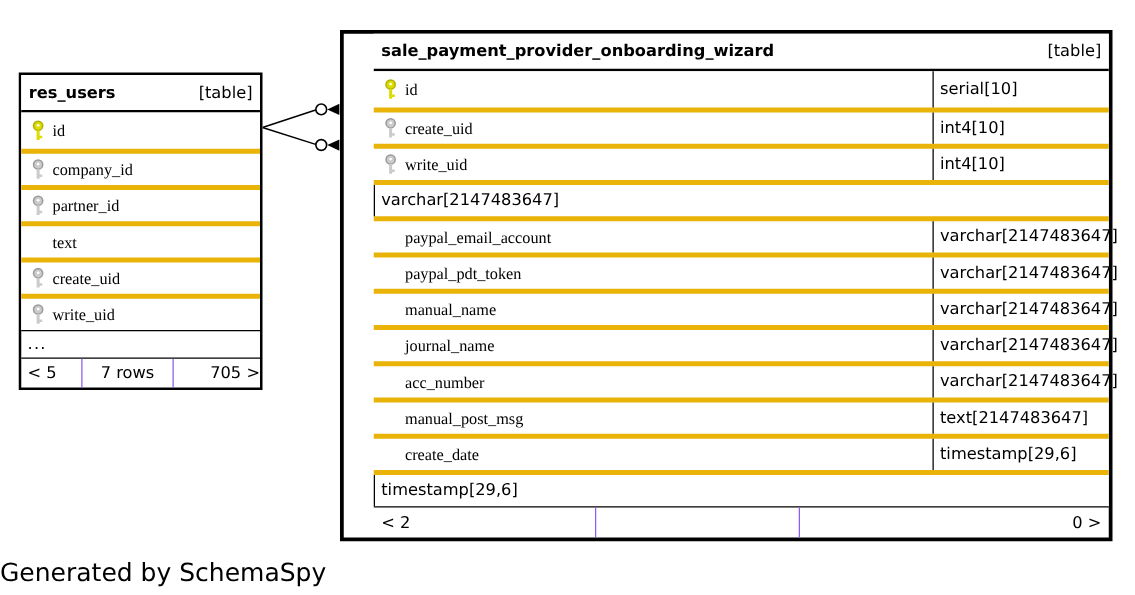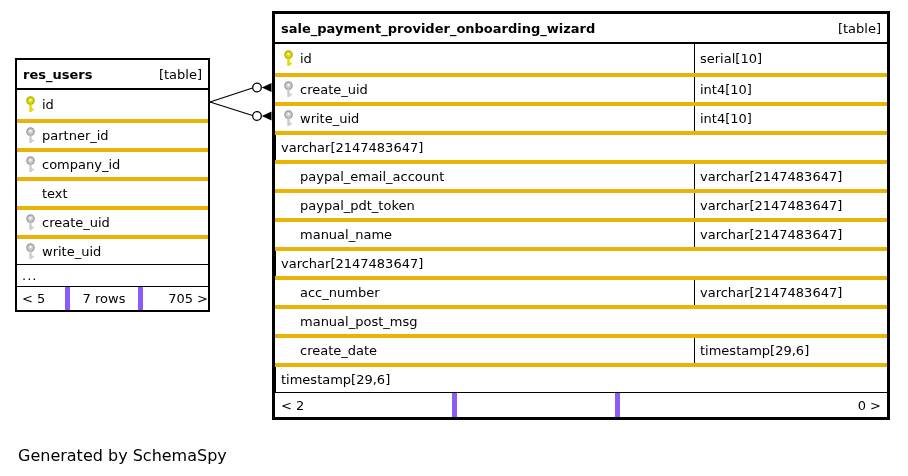--- a/index.html
+++ b/index.html
@@ -11,45 +11,45 @@
     color: #000000;
     position: relative;
     overflow: hidden;
   }
   .table-node {
     position: absolute;
     background: #ffffff;
     border: 2px solid #000000;
   }
   #t-left  { left: 15px;  top: 58px; width: 195px; }
-  #t-right { left: 272px; top: 11px; width: 618px; border-width: 3px; }
+  #t-right { left: 272px; top: 24px; width: 618px; border-width: 3px; padding-left: 24px; }
 
   .thead {
     display: flex; justify-content: space-between; align-items: center;
     height: 30px; padding: 0 6px;
     border-bottom: 2px solid #000000;
     background: #ffffff;
   }
   .tname { font-weight: bold; white-space: nowrap; }
   .tbadge { font-weight: normal; white-space: nowrap; }
 
   .col-row {
     display: flex; align-items: stretch;
     height: 29px;
     border-top: 4px solid #eab308;
     background: #ffffff;
   }
   .rows .col-row:first-child { border-top: none; }
 
-  .name-cell { flex: 1; min-width: 0; display: flex; align-items: center; }
+  .name-cell { flex: 1; min-width: 0; display: flex; align-items: center; font-family: Liberation Serif, serif; }
   .key-slot  { width: 25px; padding-left: 8px; display: inline-flex; align-items: center; flex: none; }
   .col-name  { white-space: nowrap; }
 
   .type-cell {
-    width: 193px; flex: none;
+    width: 141px; flex: none;
     border-left: 1px solid #000000;
     display: flex; align-items: center;
     padding-left: 5px;
     white-space: nowrap;
   }
 
   .ellipsis-row {
     height: 22px;
     border-top: 1px solid #000000;
     padding-left: 5px;
@@ -57,39 +57,39 @@
     letter-spacing: 1px;
   }
 
   .tfoot {
     display: flex; align-items: stretch;
     border-top: 1px solid #000000;
   }
   #t-left  .tfoot { height: 24px; }
   #t-right .tfoot { height: 25px; }
   .fcell { display: flex; align-items: center; white-space: nowrap; }
-  .fcell + .fcell { border-left: 5px solid #8b5cf6; }
+  .fcell + .fcell { border-left: 1px solid #8b5cf6; }
 
   #t-left .f1 { width: 48px;  padding-left: 5px; }
   #t-left .f2 { width: 73px;  justify-content: center; }
   #t-left .f3 { flex: 1;      justify-content: flex-end; padding-right: 0; }
 
   #t-right .f1 { width: 177px; padding-left: 6px; }
   #t-right .f2 { width: 163px; }
   #t-right .f3 { flex: 1;      justify-content: flex-end; padding-right: 6px; }
 
   #rel-lines {
     position: absolute; left: 0; top: 0;
     pointer-events: none;
   }
 
   #generated-by {
     position: absolute;
-    left: 18px; top: 446px;
-    font-size: 16px;
+    left: 0; top: 446px;
+    font-size: 20px;
     white-space: nowrap;
   }
 </style>
 </head>
 <body>
 
 <svg id="rel-lines" width="908" height="476" viewBox="0 0 908 476">
   <path d="M210,102 L252.5,88" fill="none" stroke="#000000" stroke-width="1.2"></path>
   <path d="M210,102 L252.5,115.5" fill="none" stroke="#000000" stroke-width="1.2"></path>
   <circle cx="257" cy="87.5" r="4.3" fill="#ffffff" stroke="#000000" stroke-width="1.3"></circle>
@@ -121,35 +121,35 @@
       <div class="col-row">
     <div class="name-cell">
       <span class="key-slot">
             <svg class="key-icon" width="11" height="17" viewBox="0 0 11 17">
               <circle cx="5.5" cy="4.6" r="3.7" fill="#cbcbcb" stroke="#9a9a9a" stroke-width="1.2"></circle>
               <circle cx="5.5" cy="4.2" r="1.1" fill="#ffffff"></circle>
               <path d="M5.5 8.2 L5.5 16" stroke="#cbcbcb" stroke-width="2.4" fill="none"></path>
               <path d="M5.5 13.6 L8.8 13.6" stroke="#cbcbcb" stroke-width="2" fill="none"></path>
             </svg>
           </span>
+      <span class="col-name">company_id</span>
+    </div>
+
+  </div>
+      <div class="col-row">
+    <div class="name-cell">
+      <span class="key-slot">
+            <svg class="key-icon" width="11" height="17" viewBox="0 0 11 17">
+              <circle cx="5.5" cy="4.6" r="3.7" fill="#cbcbcb" stroke="#9a9a9a" stroke-width="1.2"></circle>
+              <circle cx="5.5" cy="4.2" r="1.1" fill="#ffffff"></circle>
+              <path d="M5.5 8.2 L5.5 16" stroke="#cbcbcb" stroke-width="2.4" fill="none"></path>
+              <path d="M5.5 13.6 L8.8 13.6" stroke="#cbcbcb" stroke-width="2" fill="none"></path>
+            </svg>
+          </span>
       <span class="col-name">partner_id</span>
-    </div>
-
-  </div>
-      <div class="col-row">
-    <div class="name-cell">
-      <span class="key-slot">
-            <svg class="key-icon" width="11" height="17" viewBox="0 0 11 17">
-              <circle cx="5.5" cy="4.6" r="3.7" fill="#cbcbcb" stroke="#9a9a9a" stroke-width="1.2"></circle>
-              <circle cx="5.5" cy="4.2" r="1.1" fill="#ffffff"></circle>
-              <path d="M5.5 8.2 L5.5 16" stroke="#cbcbcb" stroke-width="2.4" fill="none"></path>
-              <path d="M5.5 13.6 L8.8 13.6" stroke="#cbcbcb" stroke-width="2" fill="none"></path>
-            </svg>
-          </span>
-      <span class="col-name">company_id</span>
     </div>
 
   </div>
       <div class="col-row">
     <div class="name-cell">
       <span class="key-slot"></span>
       <span class="col-name">text</span>
     </div>
 
   </div>
@@ -256,34 +256,39 @@
     <div class="type-cell">varchar[2147483647]</div>
   </div>
       <div class="col-row">
     <div class="name-cell">
       <span class="key-slot"></span>
       <span class="col-name">manual_name</span>
     </div>
     <div class="type-cell">varchar[2147483647]</div>
   </div>
       <div class="col-row">
+    <div class="name-cell">
+      <span class="key-slot"></span>
+      <span class="col-name">journal_name</span>
+    </div>
     <div class="type-cell">varchar[2147483647]</div>
   </div>
       <div class="col-row">
     <div class="name-cell">
       <span class="key-slot"></span>
       <span class="col-name">acc_number</span>
     </div>
     <div class="type-cell">varchar[2147483647]</div>
   </div>
       <div class="col-row">
     <div class="name-cell">
       <span class="key-slot"></span>
       <span class="col-name">manual_post_msg</span>
     </div>
+    <div class="type-cell">text[2147483647]</div>
   </div>
       <div class="col-row">
     <div class="name-cell">
       <span class="key-slot"></span>
       <span class="col-name">create_date</span>
     </div>
     <div class="type-cell">timestamp[29,6]</div>
   </div>
       <div class="col-row">
     <div class="type-cell">timestamp[29,6]</div>

